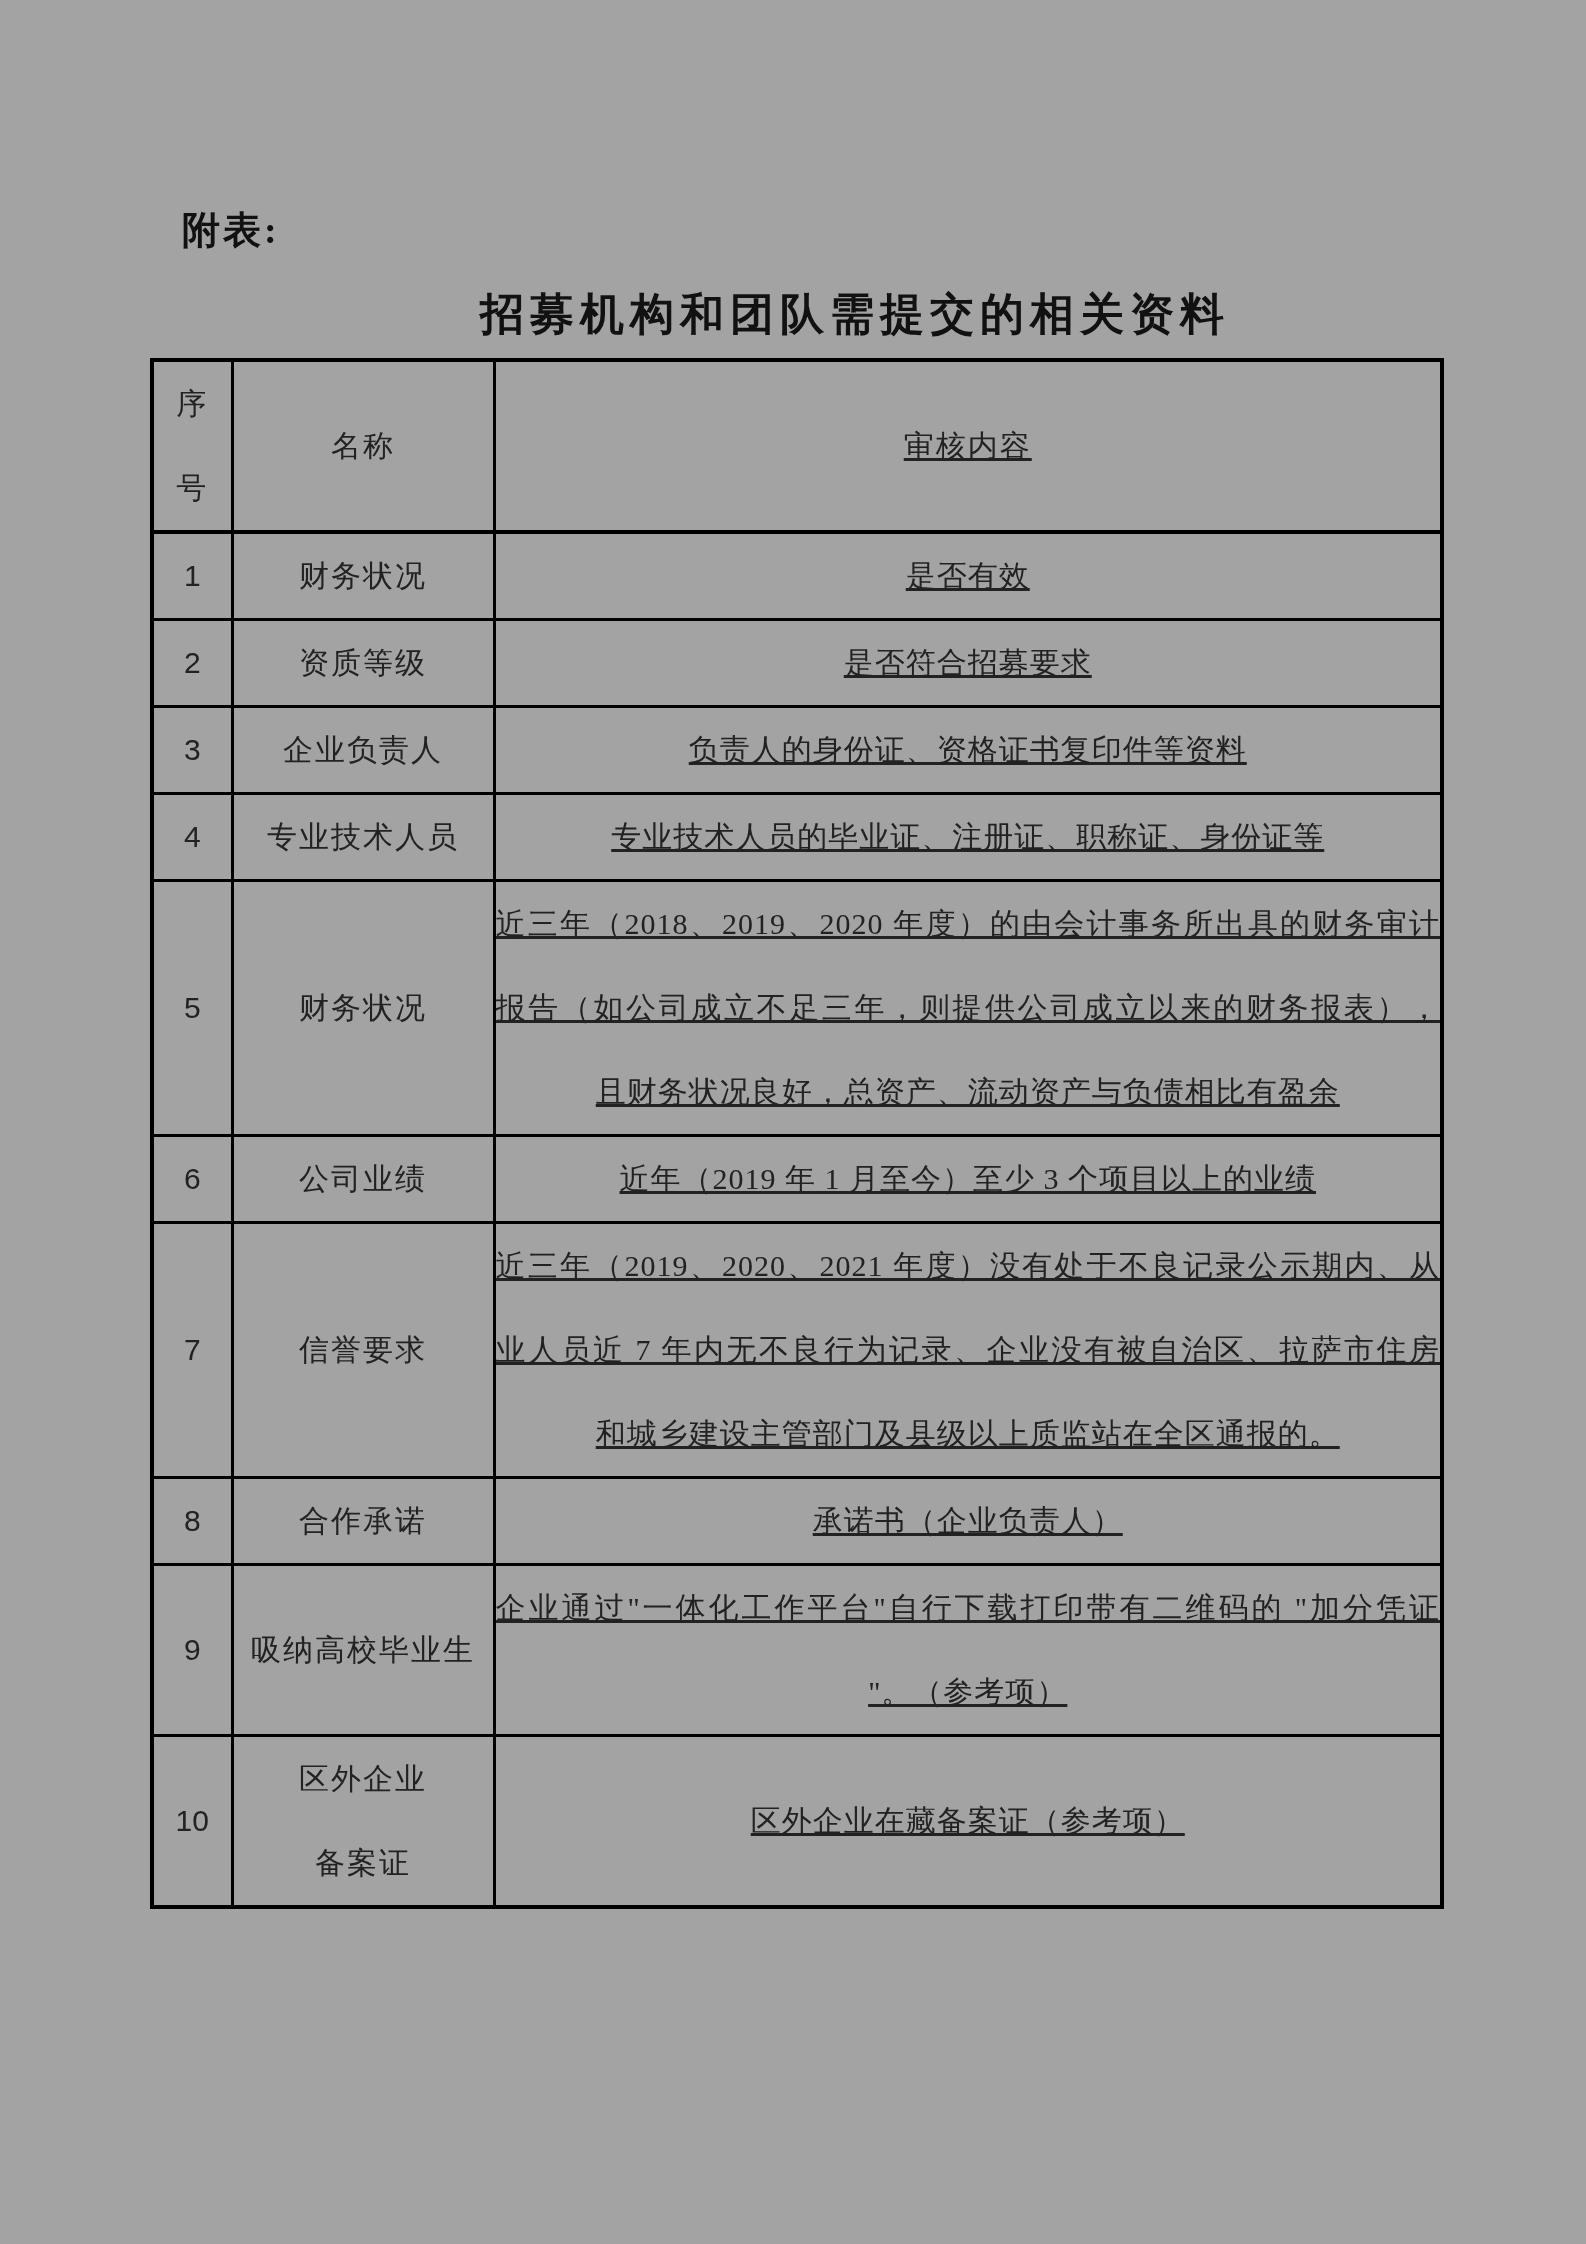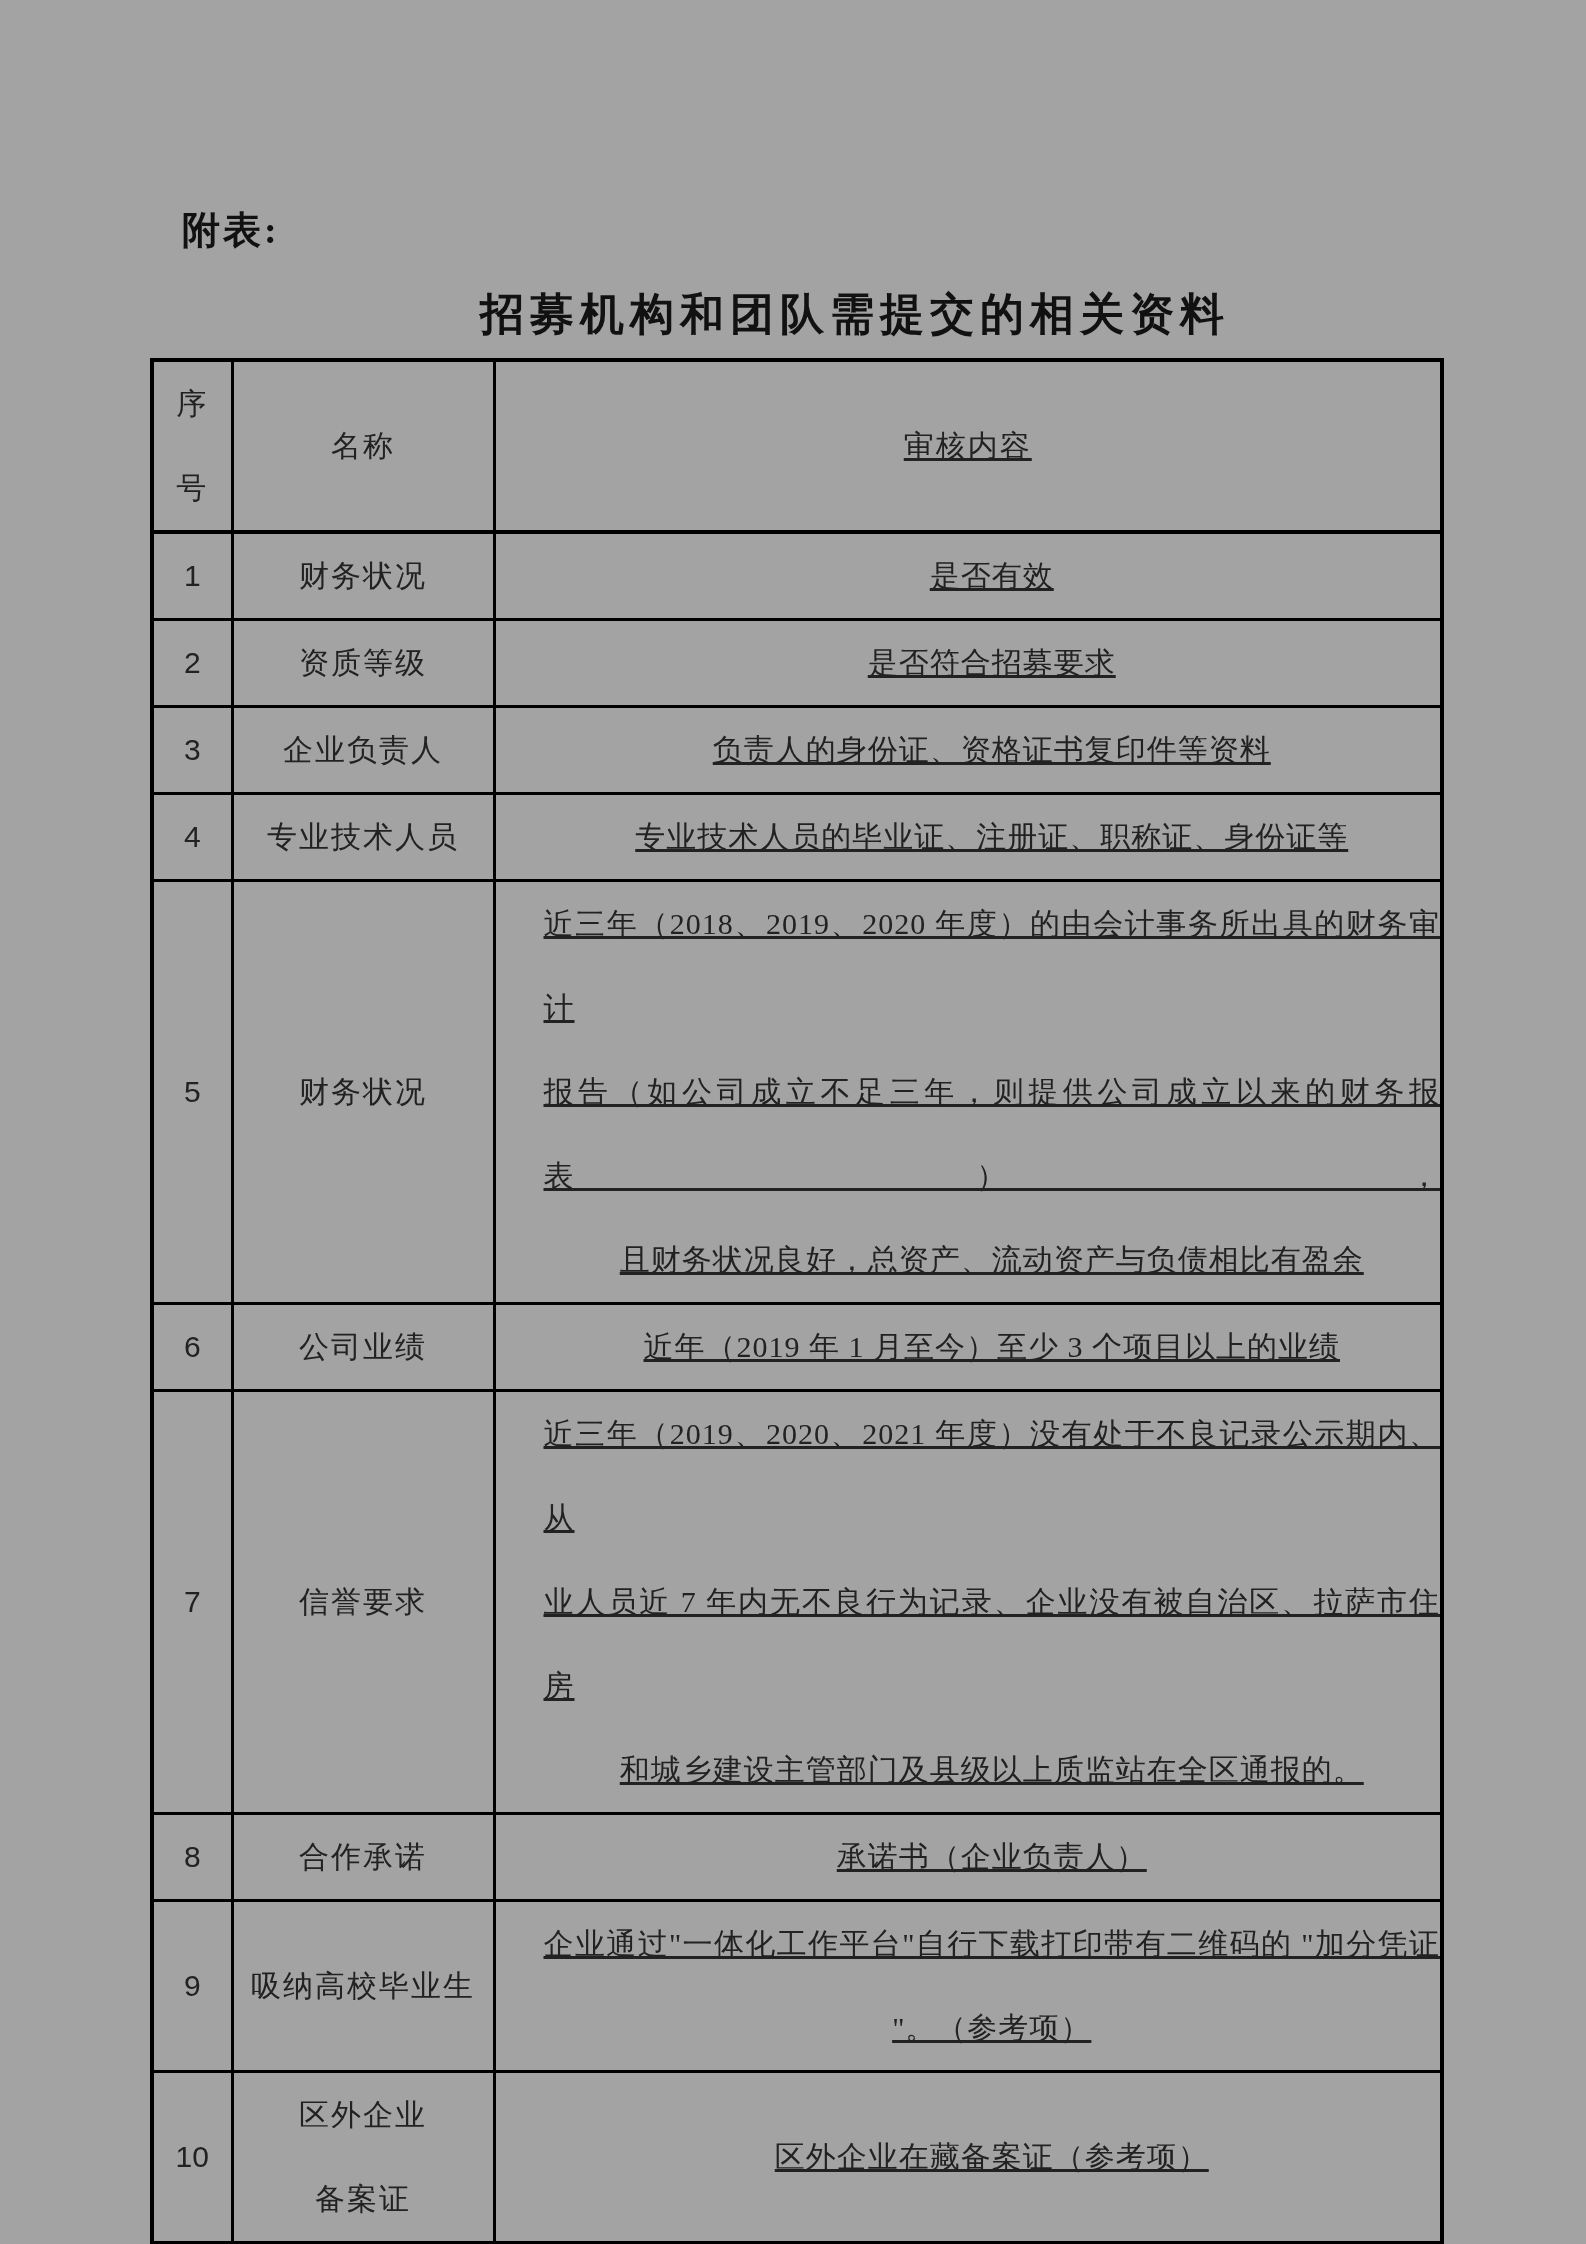--- a/index.html
+++ b/index.html
@@ -47,21 +47,21 @@
   col.c-name{width:262px;}
   col.c-content{width:948px;}
   td.num-cell{
     text-align:center;
     font-family:"Liberation Sans","DejaVu Sans",sans-serif;
     color:#3a3a3a;
   }
   td.name-cell{text-align:center;letter-spacing:2px;}
   td.content-cell{padding:0 12px;letter-spacing:1px;text-decoration:underline;}
   .cell-line{line-height:84px;white-space:nowrap;}
-  td.content-cell .cell-line{white-space:normal;padding-left:48px;}
+  td.content-cell .cell-line{white-space:normal;}
   .cell-line.center{text-align:center;}
   .cell-line.justify{text-align:justify;text-align-last:justify;}
   .hdr-line{line-height:84px;text-align:center;letter-spacing:2px;}
 </style>
 </head>
 <body>
 
 <div class="page">
 
   <div class="attach-label">附表:</div>

